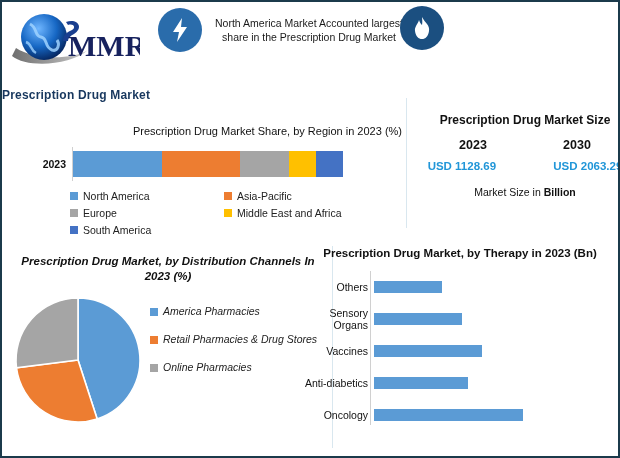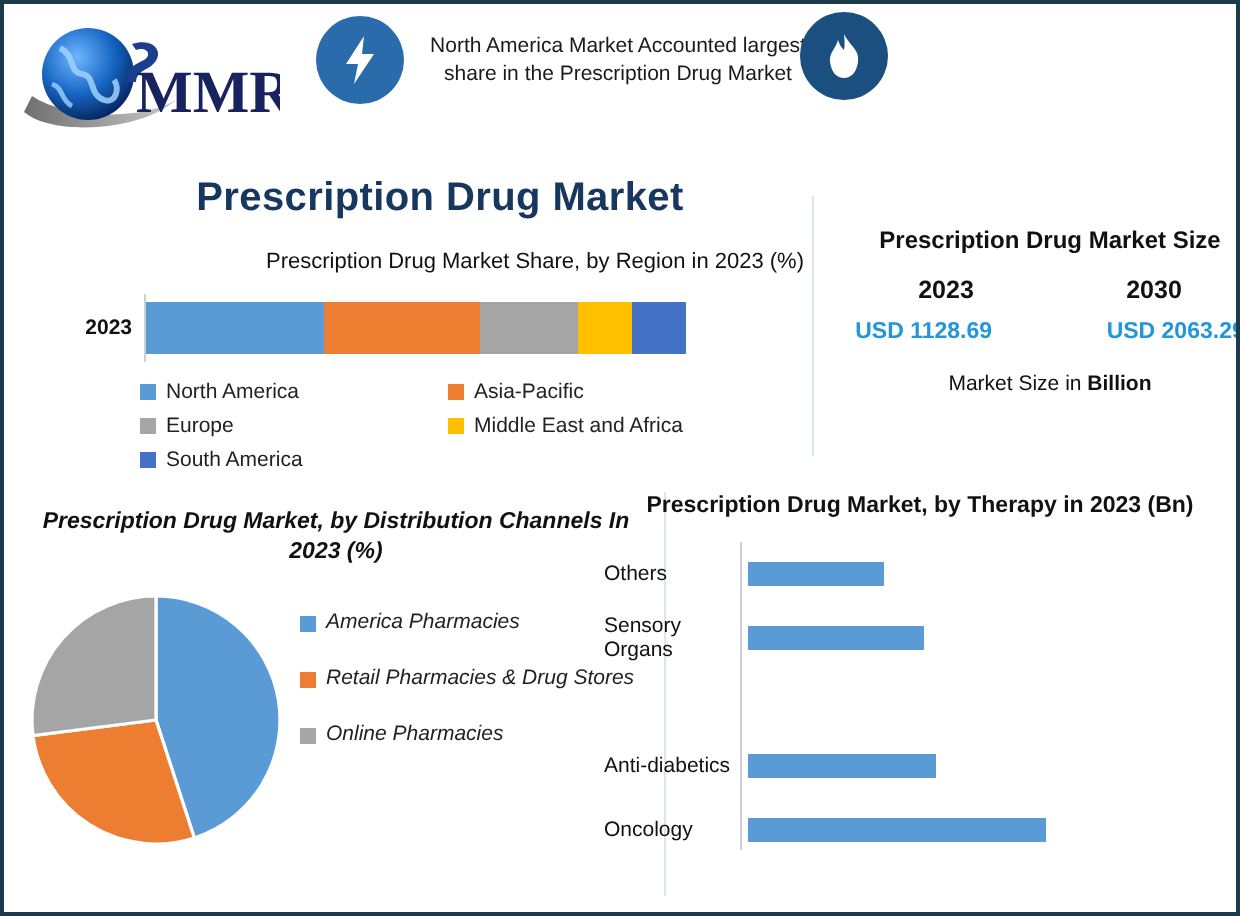--- a/index.html
+++ b/index.html
@@ -40,23 +40,23 @@
   .badge-flame{background:#1b4f80;}
 
   .kpi-text{
     font-size:10.5px;line-height:14px;color:#1a1a1a;text-align:center;
     flex:1 1 auto;
   }
   .kpi-text .kpi-head{font-weight:bold;display:block;}
 
   
   .main-title{
-    position:absolute;left:16px;top:86px;width:404px;
-    text-align:center;
-    font-size:20px;font-weight:bold;color:#17375e;
+    position:absolute;left:0;top:86px;width:404px;
+    text-align:left;
+    font-size:12px;font-weight:bold;color:#17375e;
     letter-spacing:0.2px;
   }
 
   
   .v-divider{
     position:absolute;background:#d9e7ef;width:1px;
   }
   .v-div-top{left:404px;top:96px;height:130px;}
   .v-div-bottom{left:330px;top:244px;height:202px;}
 
@@ -120,21 +120,21 @@
   .therapy-block{position:absolute;left:300px;top:244px;width:316px;}
   .therapy-title{font-size:11.5px;font-weight:bold;color:#111;text-align:center;line-height:15px;}
   .therapy-plot{position:relative;margin-top:10px;height:160px;}
   .t-axis{
     position:absolute;left:68px;top:0;bottom:6px;width:1px;background:#d0d0d0;
   }
   .t-row{
     position:absolute;left:0;width:100%;height:32px;display:flex;align-items:center;
   }
   .t-label{
-    width:66px;flex:0 0 66px;padding-right:4px;
+    width:66px;flex:0 0 66px;text-align:right;padding-right:4px;
     font-size:10.5px;color:#111;line-height:12px;
   }
   .t-bar{height:12px;background:#5b9bd5;margin-left:2px;}
 </style>
 </head>
 <body>
 
 <div class="infographic">
 
   <div class="header">
@@ -270,20 +270,24 @@
     <div class="therapy-plot">
       <div class="t-axis"></div>
       <div class="t-row" style="top: 0px;">
         <span class="t-label">Others</span>
         <span class="t-bar" style="width: 68.4667px; background: rgb(91, 155, 213);"></span>
       </div>
       <div class="t-row" style="top: 32px;">
         <span class="t-label">Sensory Organs</span>
         <span class="t-bar" style="width: 88.48px; background: rgb(91, 155, 213);"></span>
       </div>
+      <div class="t-row" style="top: 64px;">
+        <span class="t-label">Vaccines</span>
+        <span class="t-bar" style="width: 108.493px; background: rgb(91, 155, 213);"></span>
+      </div>
       <div class="t-row" style="top: 128px;">
         <span class="t-label">Oncology</span>
         <span class="t-bar" style="width: 148.52px; background: rgb(91, 155, 213);"></span>
       </div>
       <div class="t-row" style="top: 96px;">
         <span class="t-label">Anti-diabetics</span>
         <span class="t-bar" style="width: 93.7467px; background: rgb(91, 155, 213);"></span>
       </div>
     </div>
   </div>

